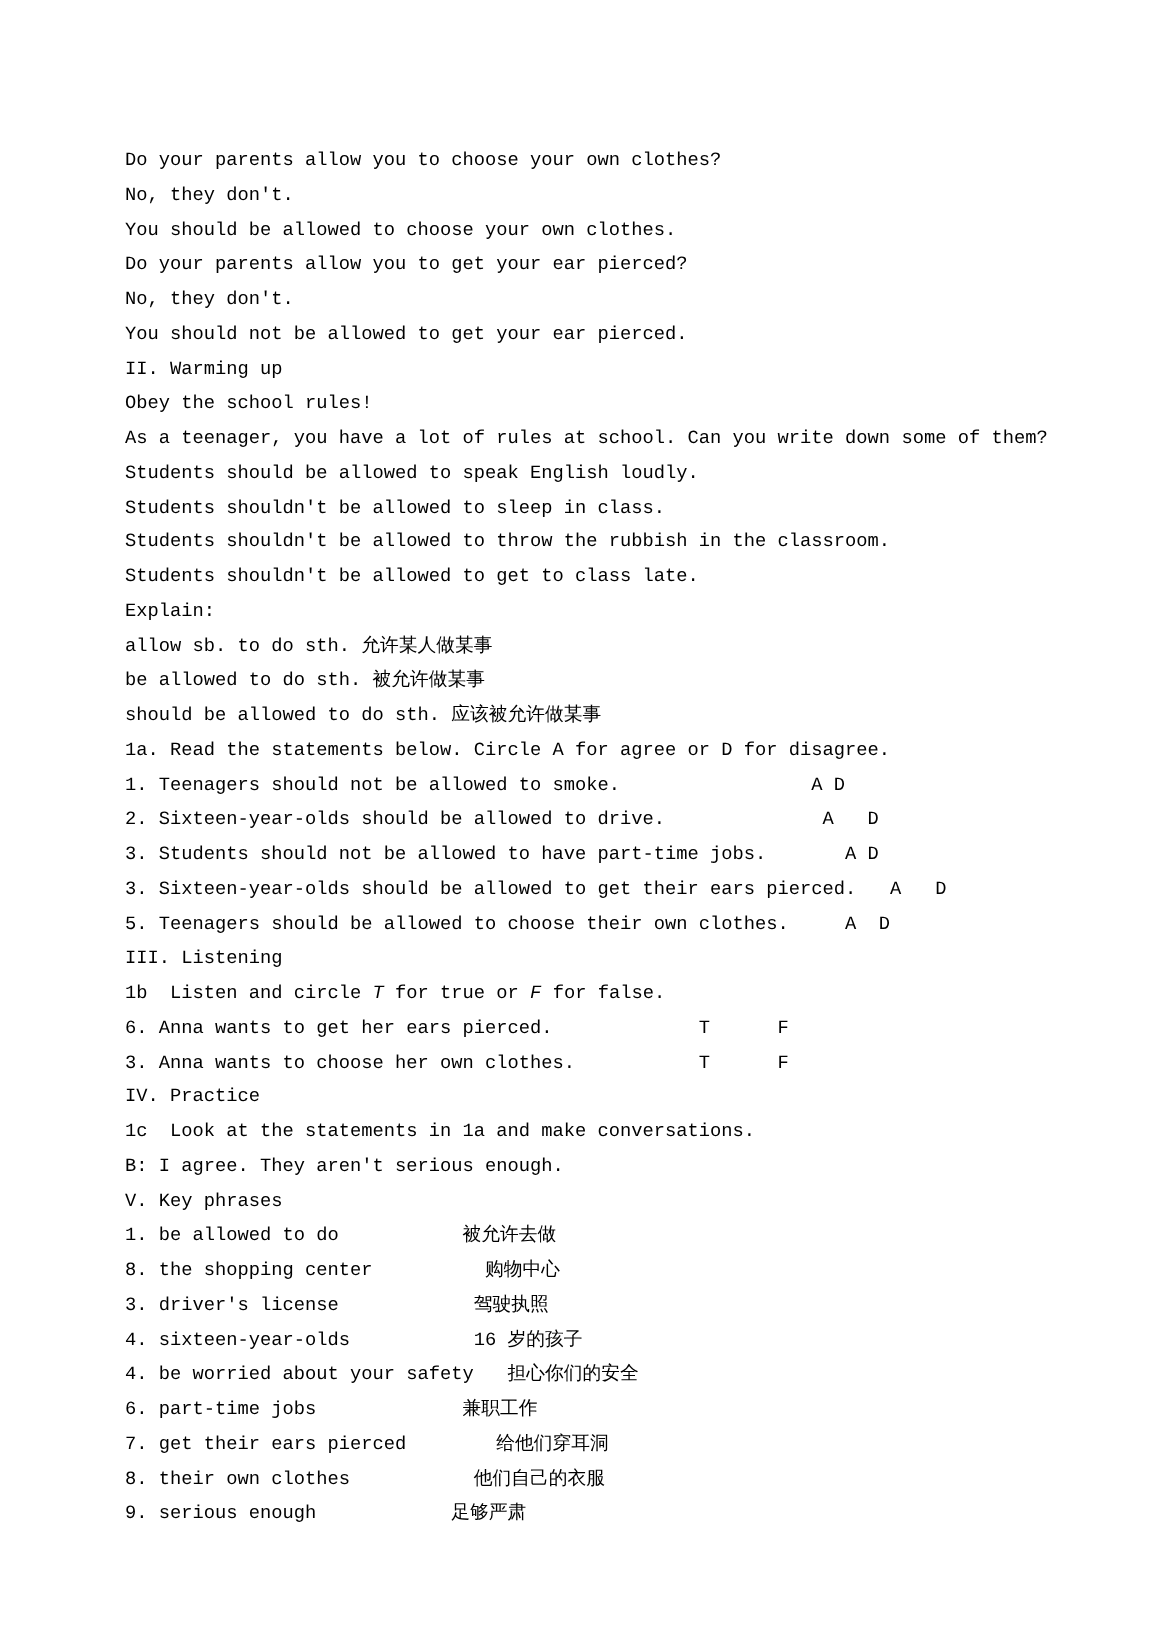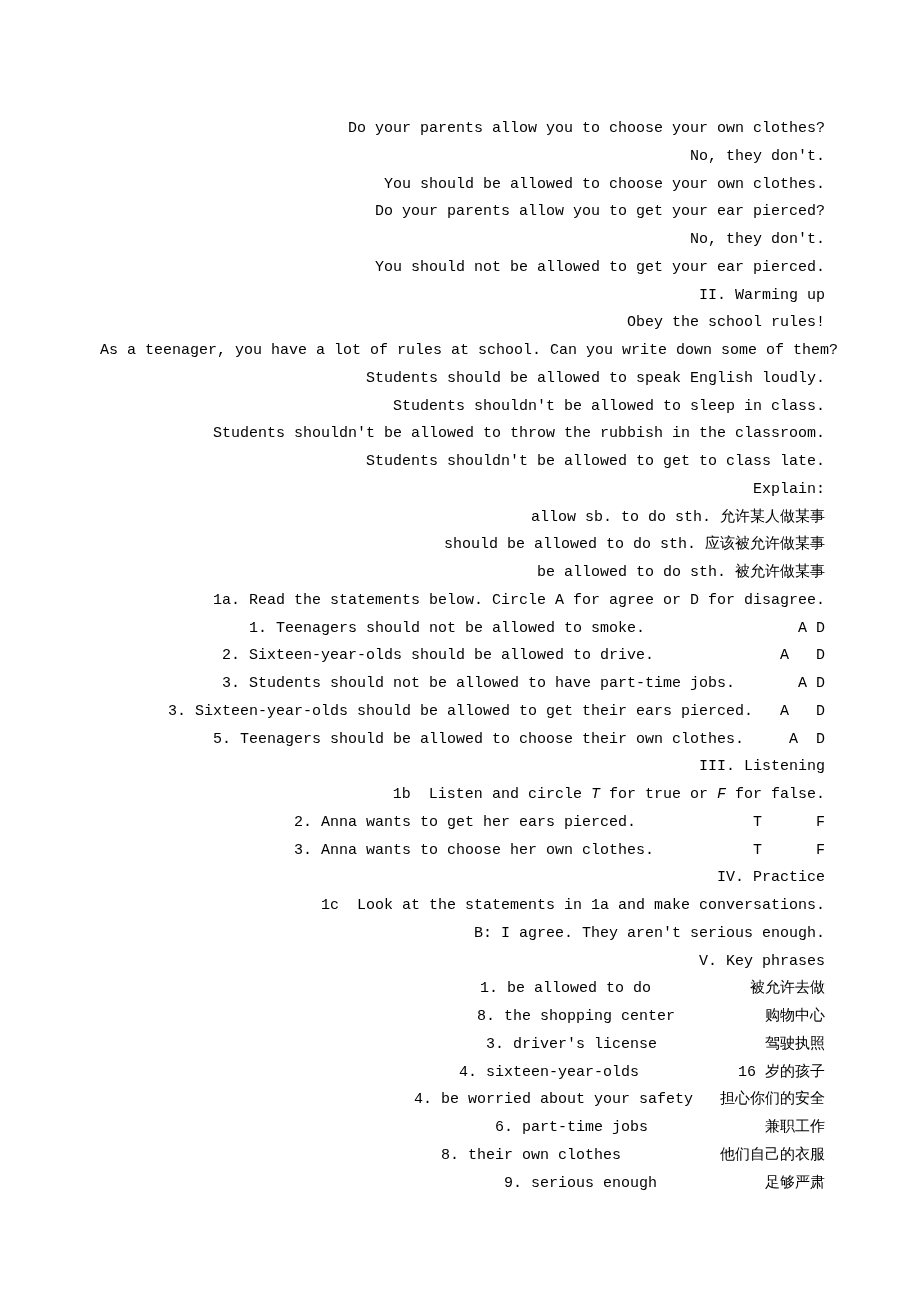--- a/index.html
+++ b/index.html
@@ -12,21 +12,20 @@
     color: #000000;
   }
   .page {
     width: 920px;
     min-height: 1302px;
     box-sizing: border-box;
     padding: 115px 95px 60px 100px;
   }
   .line {
     white-space: pre;
-    text-align: right;
   }
   .italic {
     font-style: italic;
   }
 </style>
 </head>
 <body>
 
 <div class="page">
 
@@ -38,40 +37,41 @@
   <div class="line">You should not be allowed to get your ear pierced.</div>
   <div class="line">II. Warming up</div>
   <div class="line">Obey the school rules!</div>
   <div class="line">As a teenager, you have a lot of rules at school. Can you write down some of them?</div>
   <div class="line">Students should be allowed to speak English loudly.</div>
   <div class="line">Students shouldn't be allowed to sleep in class.</div>
   <div class="line">Students shouldn't be allowed to throw the rubbish in the classroom.</div>
   <div class="line">Students shouldn't be allowed to get to class late.</div>
   <div class="line">Explain:</div>
   <div class="line">allow sb. to do sth. 允许某人做某事</div>
+  <div class="line">be allowed to do sth. 被允许做某事</div>
   <div class="line">should be allowed to do sth. 应该被允许做某事</div>
-  <div class="line">be allowed to do sth. 被允许做某事</div>
   <div class="line">1a. Read the statements below. Circle A for agree or D for disagree.</div>
   <div class="line">1. Teenagers should not be allowed to smoke.                 A D</div>
   <div class="line">2. Sixteen-year-olds should be allowed to drive.              A   D</div>
   <div class="line">3. Students should not be allowed to have part-time jobs.       A D</div>
   <div class="line">3. Sixteen-year-olds should be allowed to get their ears pierced.   A   D</div>
   <div class="line">5. Teenagers should be allowed to choose their own clothes.     A  D</div>
   <div class="line">III. Listening</div>
 
   <div class="line"><span>1b  Listen and circle </span><span class="italic">T</span><span> for true or </span><span class="italic">F</span><span> for false.</span></div>
 
-  <div class="line">2. Anna wants to get her ears pierced.             T      F</div>
+  <div class="line">6. Anna wants to get her ears pierced.             T      F</div>
   <div class="line">3. Anna wants to choose her own clothes.           T      F</div>
   <div class="line">IV. Practice</div>
   <div class="line">1c  Look at the statements in 1a and make conversations.</div>
   <div class="line">B: I agree. They aren't serious enough.</div>
   <div class="line">V. Key phrases</div>
   <div class="line">1. be allowed to do           被允许去做</div>
   <div class="line">8. the shopping center          购物中心</div>
   <div class="line">3. driver's license            驾驶执照</div>
   <div class="line">4. sixteen-year-olds           16 岁的孩子</div>
   <div class="line">4. be worried about your safety   担心你们的安全</div>
   <div class="line">6. part-time jobs             兼职工作</div>
+  <div class="line">7. get their ears pierced        给他们穿耳洞</div>
   <div class="line">8. their own clothes           他们自己的衣服</div>
   <div class="line">9. serious enough            足够严肃</div>
 
 </div>
 
 </body></html>

